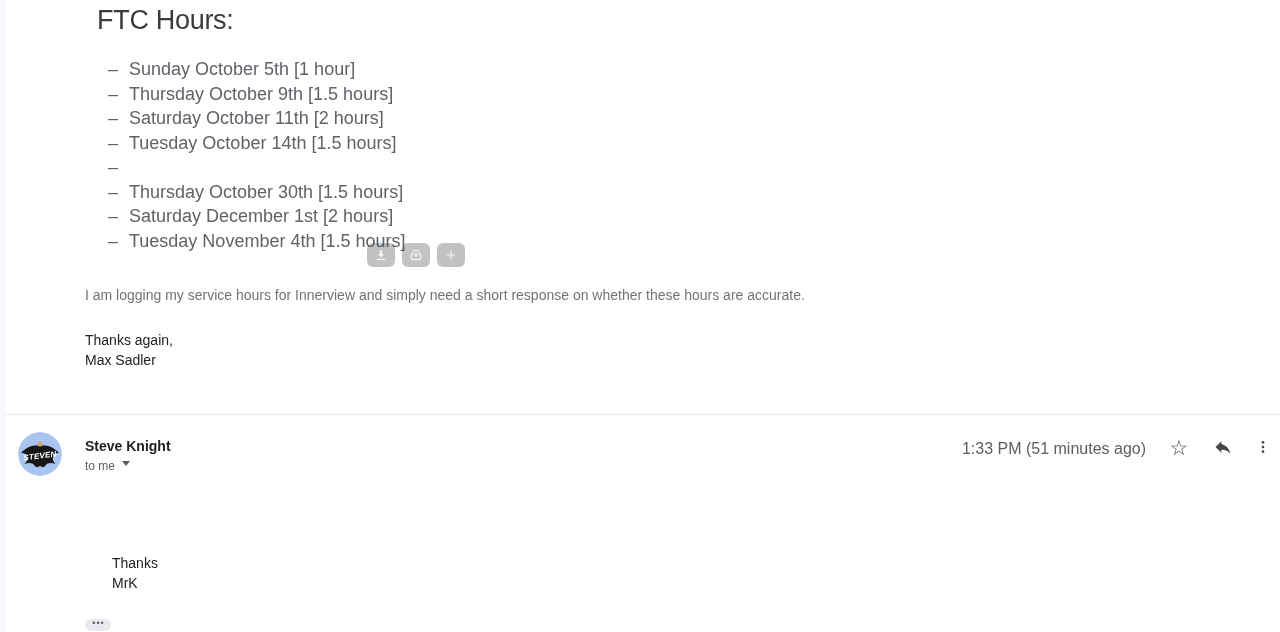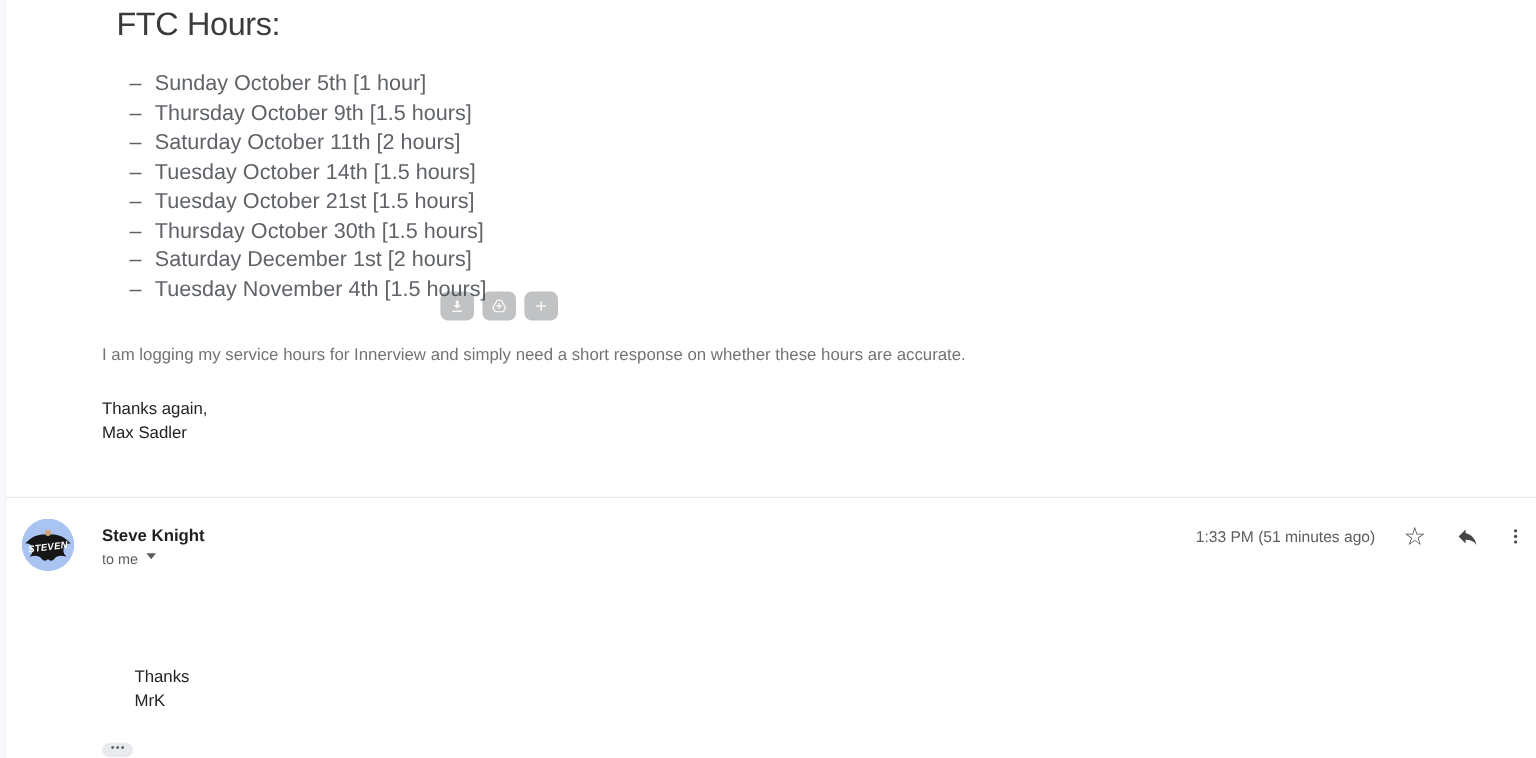--- a/index.html
+++ b/index.html
@@ -50,21 +50,21 @@
   .recipient-row {
     position:absolute; left:85px; top:459px; display:flex; align-items:flex-start; gap:7px;
     font-size:12px; color:#5e5e5e; background:none; border:0; cursor:pointer; padding:0;
     font-family:"Liberation Sans", sans-serif;
   }
   .caret-down {
     width:0; height:0; border-left:4.5px solid transparent; border-right:4.5px solid transparent;
     border-top:5px solid #5e5e5e; margin-top:2px;
   }
   .timestamp {
-    position:absolute; right:134px; top:440px; font-size:13px; color:#5e5e5e; white-space:nowrap;
+    position:absolute; right:134px; top:440px; font-size:16px; color:#5e5e5e; white-space:nowrap;
   }
   .hdr-btn {
     position:absolute; top:433px; width:28px; height:28px; border:0; background:none;
     display:flex; align-items:center; justify-content:center; cursor:pointer; color:#444746; padding:0;
   }
   .btn-star { left:1165px; font-size:21px; line-height:1; }
   .btn-reply { left:1209px; }
   .btn-more { left:1249px; }
 
   
@@ -98,21 +98,20 @@
         <li>
           <span class="dash">–</span>
           <span>Saturday October 11th [2 hours]</span>
         </li>
         <li>
           <span class="dash">–</span>
           <span>Tuesday October 14th [1.5 hours]</span>
         </li>
         <li>
           <span class="dash">–</span>
-          <span>Tuesday October 21st [1.5 hours]</span>
         </li>
         <li>
           <span class="dash">–</span>
           <span>Thursday October 30th [1.5 hours]</span>
         </li>
         <li>
           <span class="dash">–</span>
           <span>Saturday December 1st [2 hours]</span>
         </li>
         <li>

